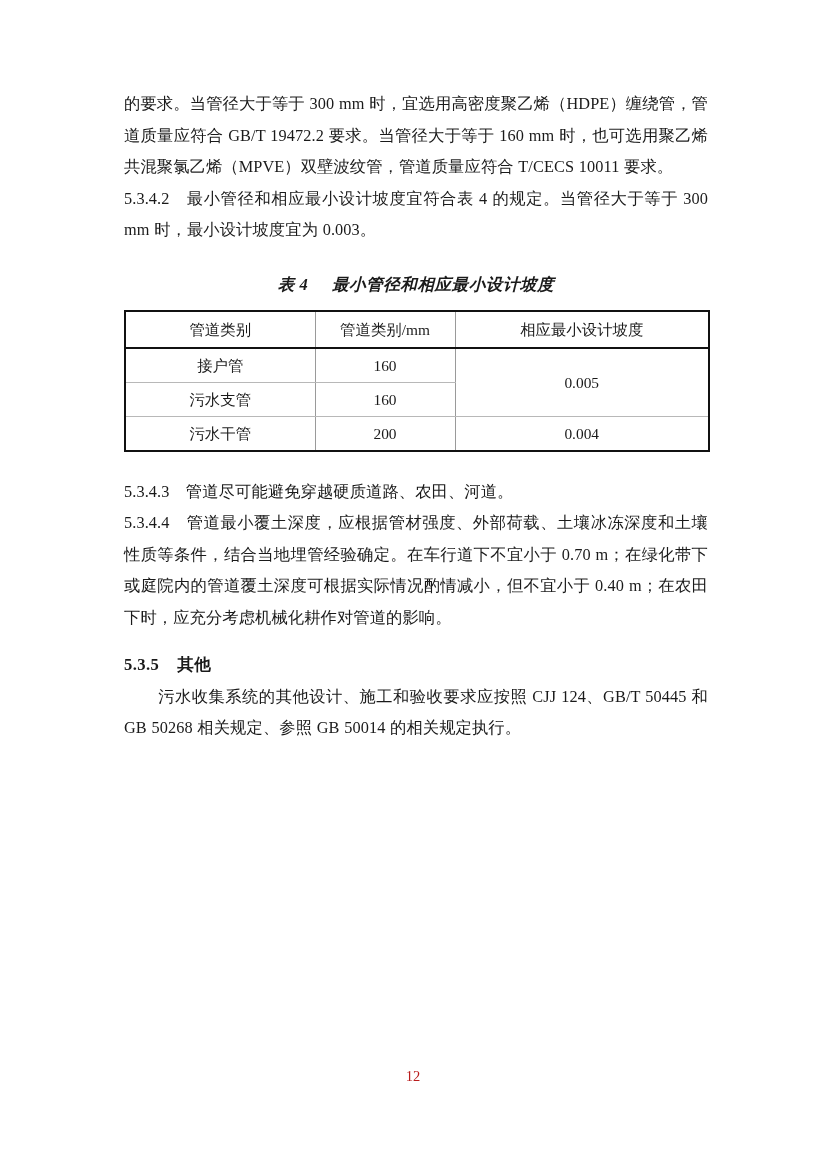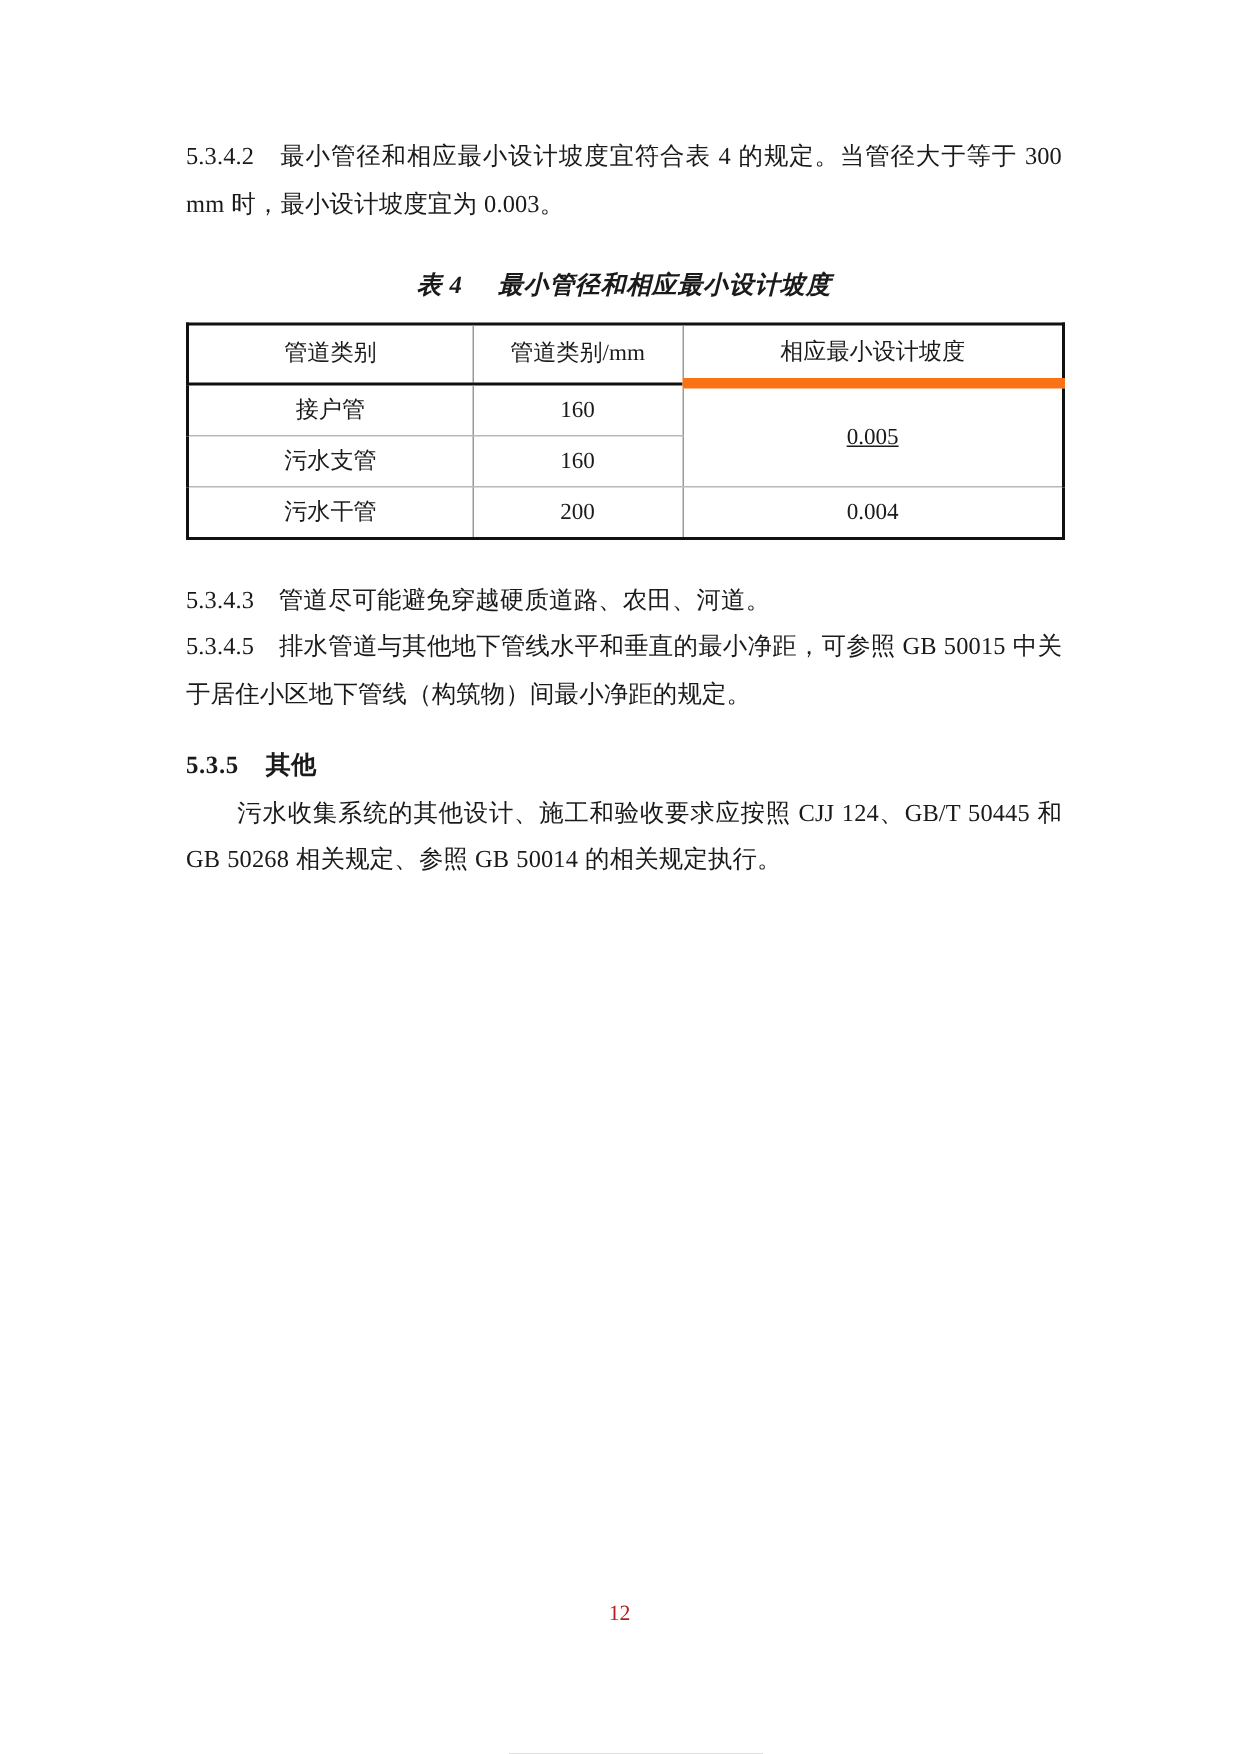--- a/index.html
+++ b/index.html
@@ -78,22 +78,21 @@
     border-left: 2.5px solid #111;
   }
   table.datatable thead th:last-child,
   table.datatable tbody td.lastcol {
     border-right: 2.5px solid #111;
   }
   table.datatable tbody tr:last-child td {
     border-bottom: 2.5px solid #111;
   }
   table.datatable tbody td.merged {
-    border-top: 7px solid #f97316;
-    text-decoration: underline;
+    border-top: 1px solid #f97316;
   }
   .col-a { width: 190px; }
   .col-b { width: 140px; }
   .col-c { width: 254px; }
 
   .heading {
     margin: 16px 0 0 0;
     font-size: 16.6px;
     line-height: 31.5px;
     font-weight: bold;
@@ -117,20 +116,21 @@
     color: #b91c1c;
   }
 </style>
 </head>
 <body>
 
 <div class="page">
 
   <div class="content">
 
+    <p class="para">的要求。当管径大于等于 300 mm 时，宜选用高密度聚乙烯（HDPE）缠绕管，管道质量应符合 GB/T 19472.2 要求。当管径大于等于 160 mm 时，也可选用聚乙烯共混聚氯乙烯（MPVE）双壁波纹管，管道质量应符合 T/CECS 10011 要求。</p>
 
     <p class="para">5.3.4.2　最小管径和相应最小设计坡度宜符合表 4 的规定。当管径大于等于 300 mm 时，最小设计坡度宜为 0.003。</p>
 
     <div class="tbl-caption">
       <span class="capnum">表 4</span>
       <span style="display:inline-block;width:14px"></span>
       <span>最小管径和相应最小设计坡度</span>
     </div>
 
     <table class="datatable">
@@ -159,22 +159,22 @@
         <tr>
           <td class="firstcol">污水干管</td>
           <td>200</td>
           <td class="lastcol">0.004</td>
         </tr>
       </tbody>
     </table>
 
     <p class="para" style="margin-top:24px">5.3.4.3　管道尽可能避免穿越硬质道路、农田、河道。</p>
 
+    <p class="para">5.3.4.4　管道最小覆土深度，应根据管材强度、外部荷载、土壤冰冻深度和土壤性质等条件，结合当地埋管经验确定。在车行道下不宜小于 0.70 m；在绿化带下或庭院内的管道覆土深度可根据实际情况酌情减小，但不宜小于 0.40 m；在农田下时，应充分考虑机械化耕作对管道的影响。</p>
 
-    <p class="para">5.3.4.5　排水管道与其他地下管线水平和垂直的最小净距，可参照 GB 50015 中关于居住小区地下管线（构筑物）间最小净距的规定。</p>
 
 
     <div class="heading">
       <span class="hnum">5.3.5</span><span>其他</span>
     </div>
 
     <p class="para indent">污水收集系统的其他设计、施工和验收要求应按照 CJJ 124、GB/T 50445 和 GB 50268 相关规定、参照 GB 50014 的相关规定执行。</p>
 
   </div>
 

